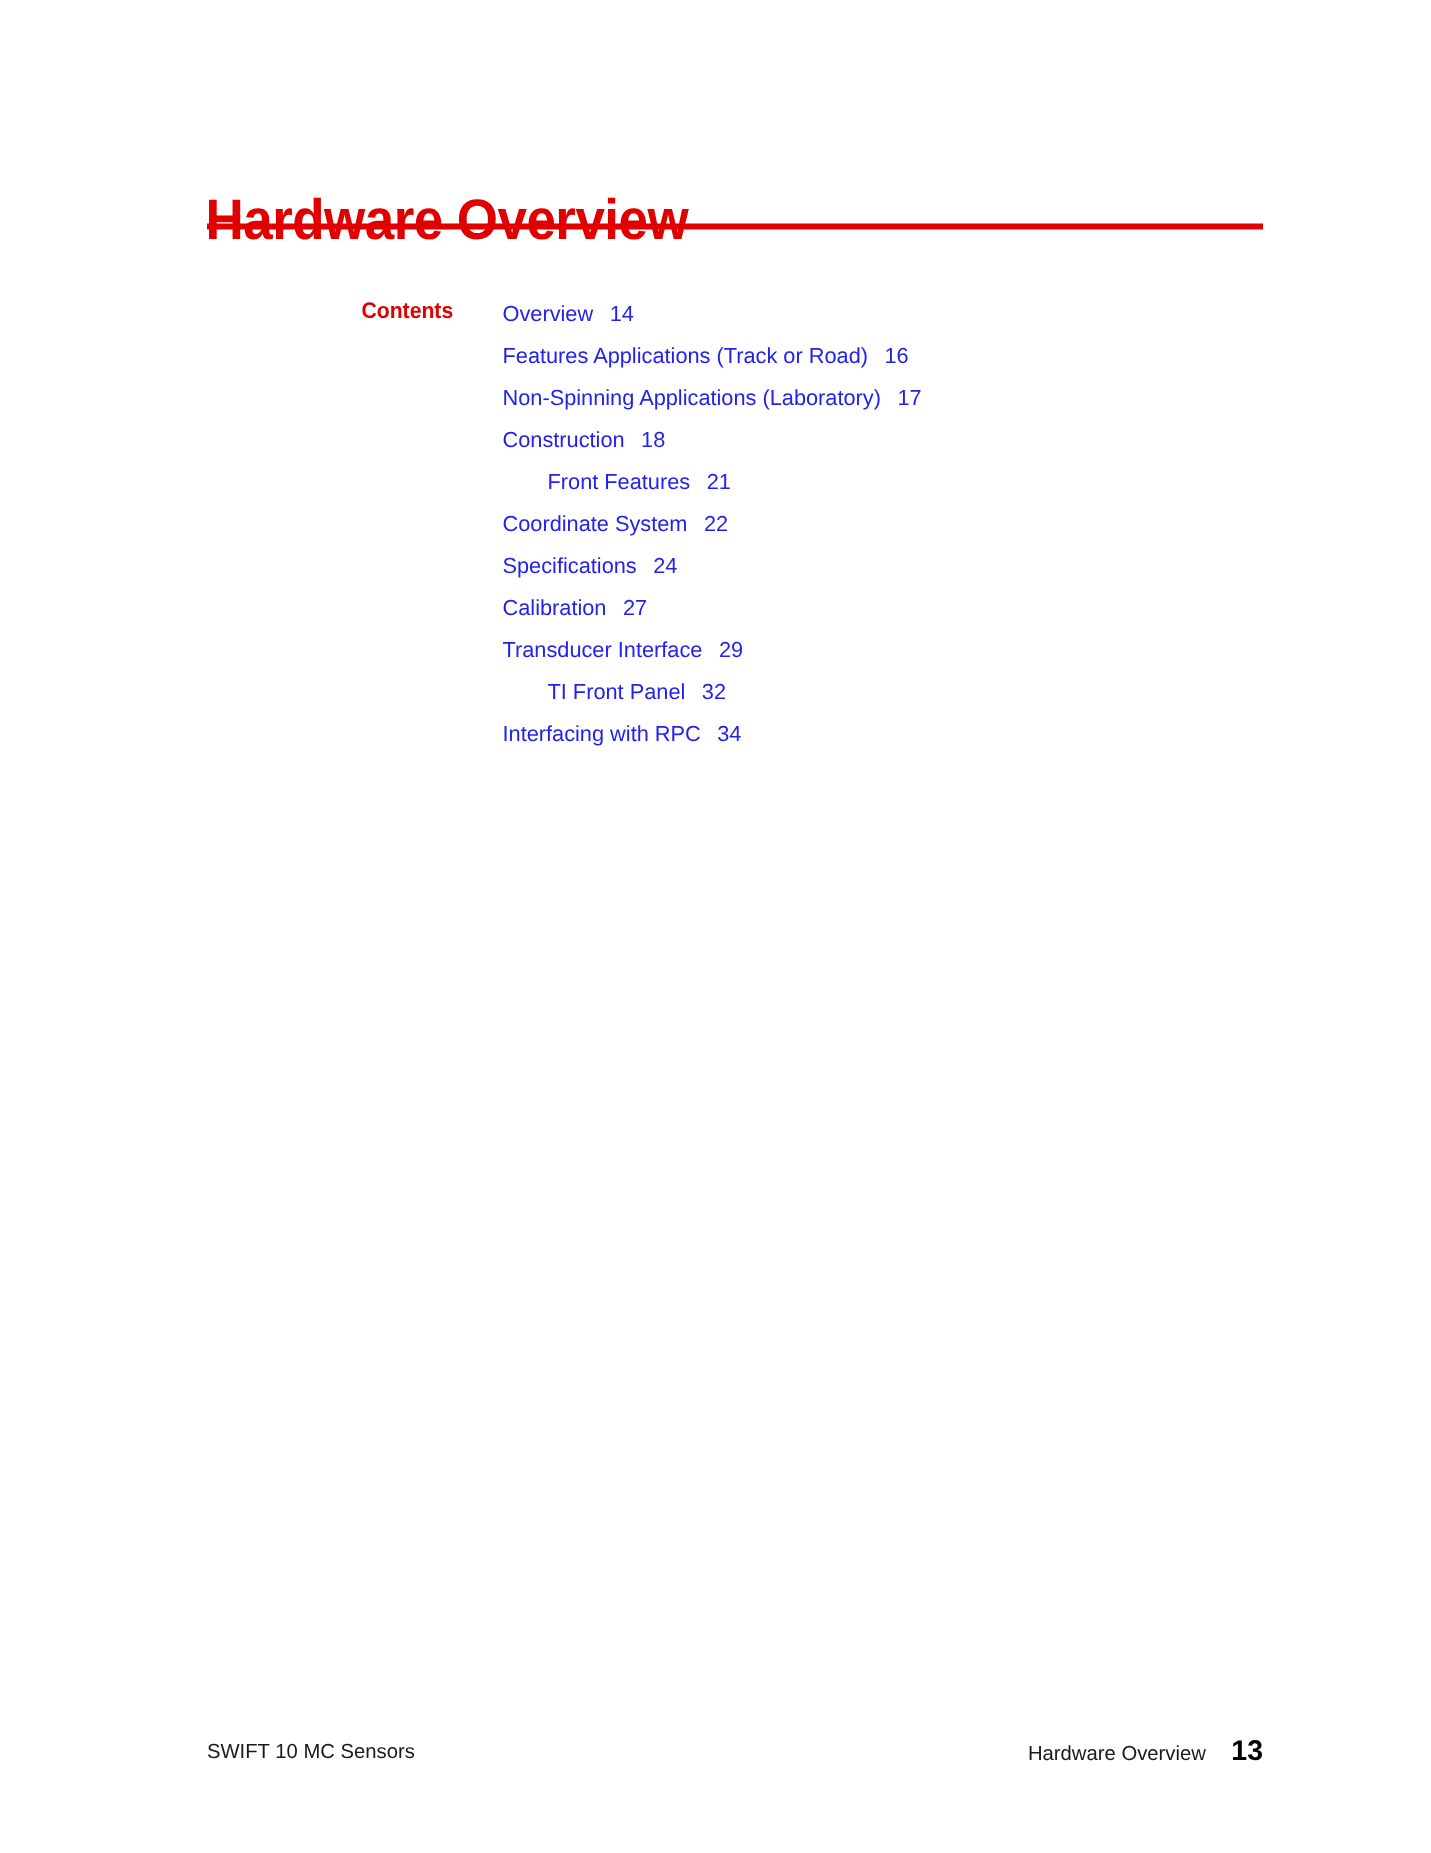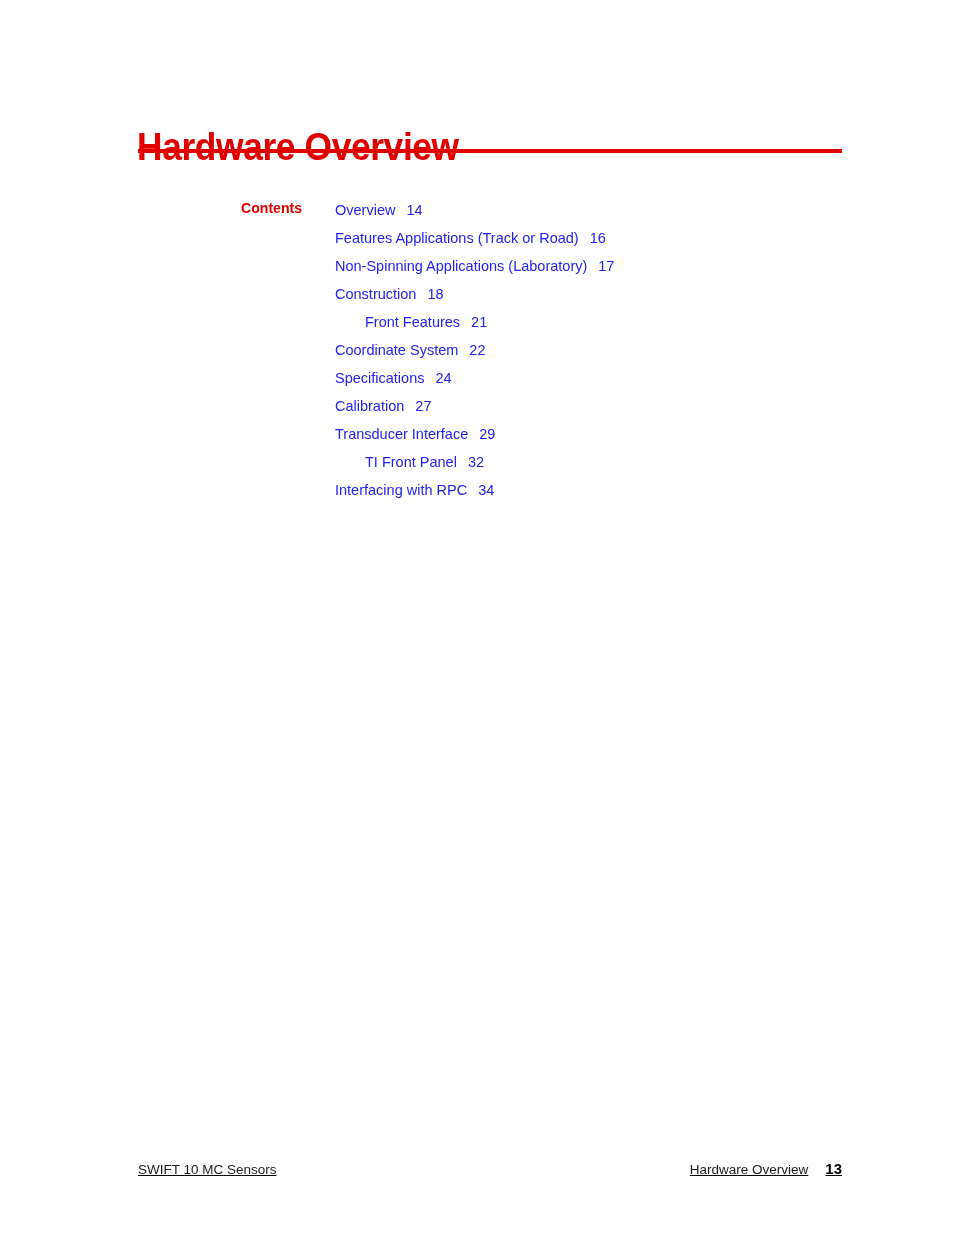--- a/index.html
+++ b/index.html
@@ -99,23 +99,22 @@
   }
 
   
   .footer {
     position: absolute;
     left: 138px;
     top: 1159px;
     width: 704px;
     height: 20px;
     display: flex;
-    align-items: flex-end;
+    align-items: flex-start;
     justify-content: space-between;
-    text-decoration: underline;
   }
 
   .footer-left {
     font-size: 13.5px;
     line-height: 18px;
     color: #1a1a1a;
     white-space: nowrap;
   }
 
   .footer-right {
@@ -124,26 +123,25 @@
     white-space: nowrap;
   }
 
   .footer-chapter {
     font-size: 13.5px;
     line-height: 18px;
     color: #1a1a1a;
   }
 
   .footer-pagenum {
-    font-size: 15px;
+    font-size: 19px;
     line-height: 18px;
     font-weight: bold;
     color: #000000;
     padding-left: 17px;
-    margin-top: 24px;
   }
 </style>
 </head>
 <body>
 
 <div class="page">
 
   <h1 class="chapter-title">Hardware Overview</h1>
 
   <div class="title-rule"></div>

